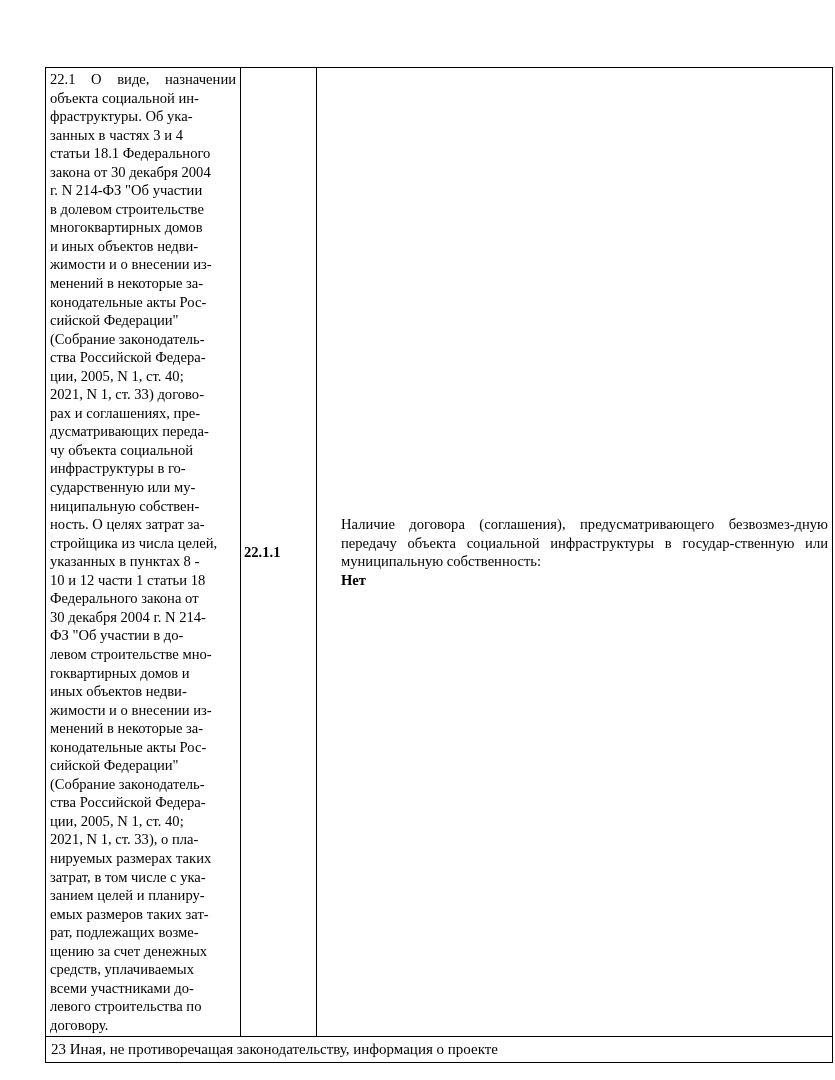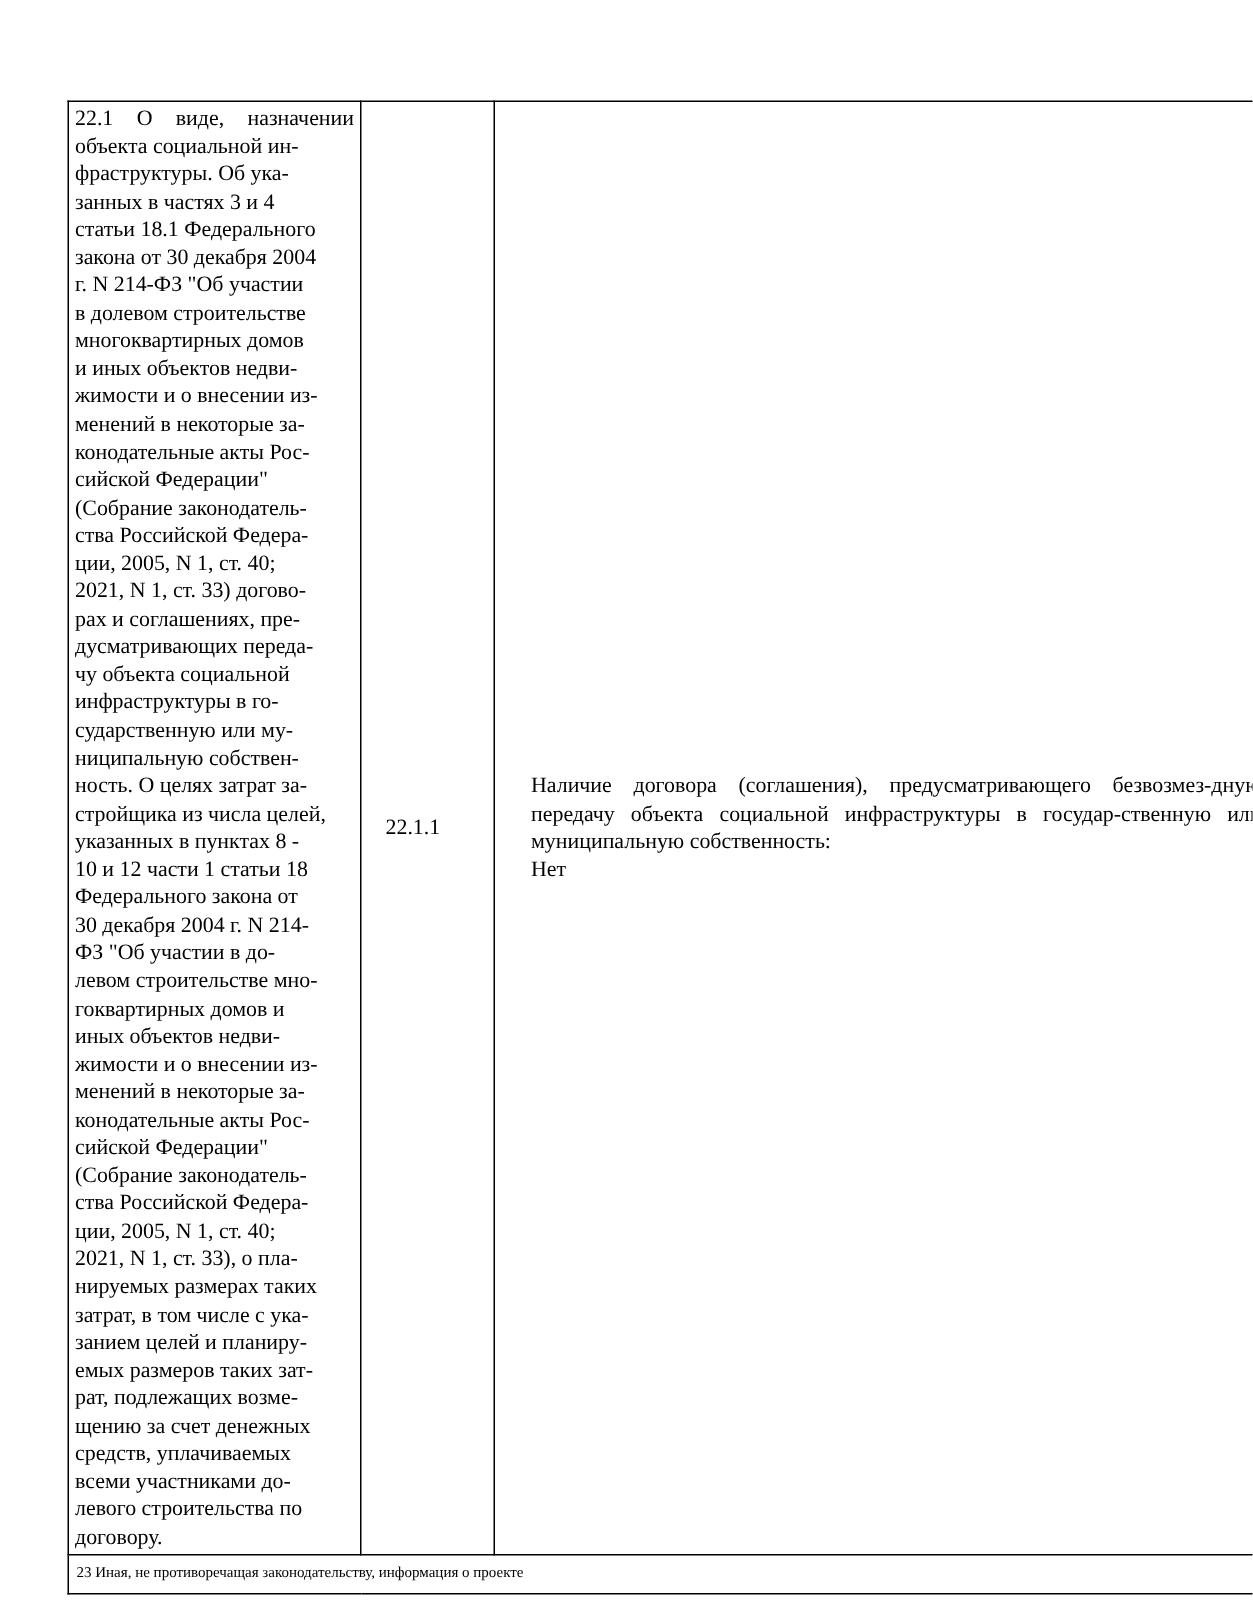--- a/index.html
+++ b/index.html
@@ -41,39 +41,40 @@
   td.col-desc {
     width: 186px;
     text-align: justify;
     text-align-last: left;
     hyphens: manual;
   }
   td.col-num {
     width: 68px;
     text-align: left;
     vertical-align: middle;
-    padding-left: 16px;
+    padding-left: 3px;
+    font-weight: bold;
   }
   td.col-val {
     width: 487px;
     vertical-align: middle;
     padding-left: 24px;
     text-align: justify;
     text-align-last: left;
   }
   .val-inner {
     display: block;
   }
   .val-answer {
-    font-weight: normal;
+    font-weight: bold;
     display: block;
     margin-top: 0px;
   }
   td.footer-row {
-    font-size: 10px;
+    font-size: 15px;
     line-height: 18.5px;
     padding: 3px 4px 3px 5px;
     vertical-align: middle;
   }
   .desc-text {
     display: block;
     white-space: pre-line;
   }
 </style>
 </head>

